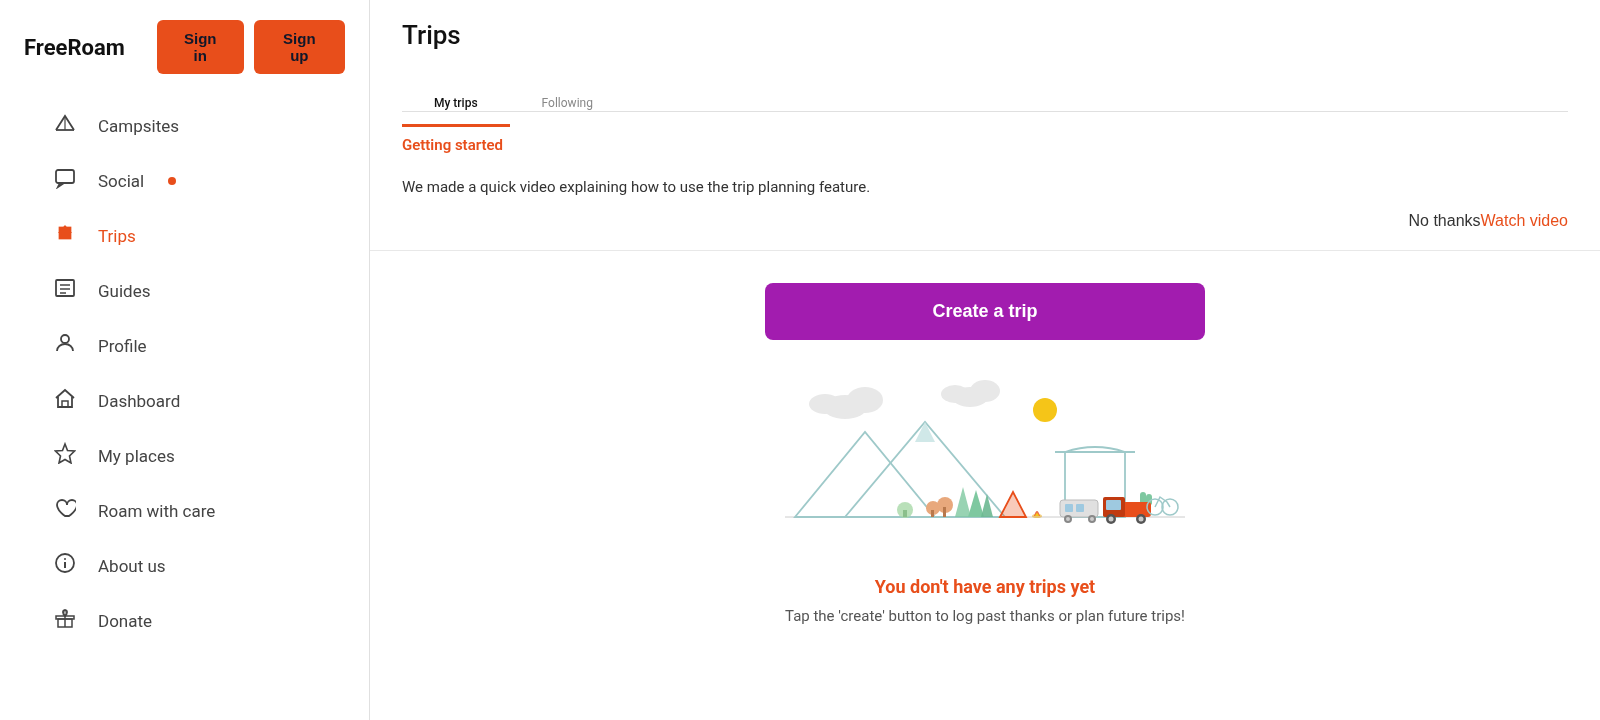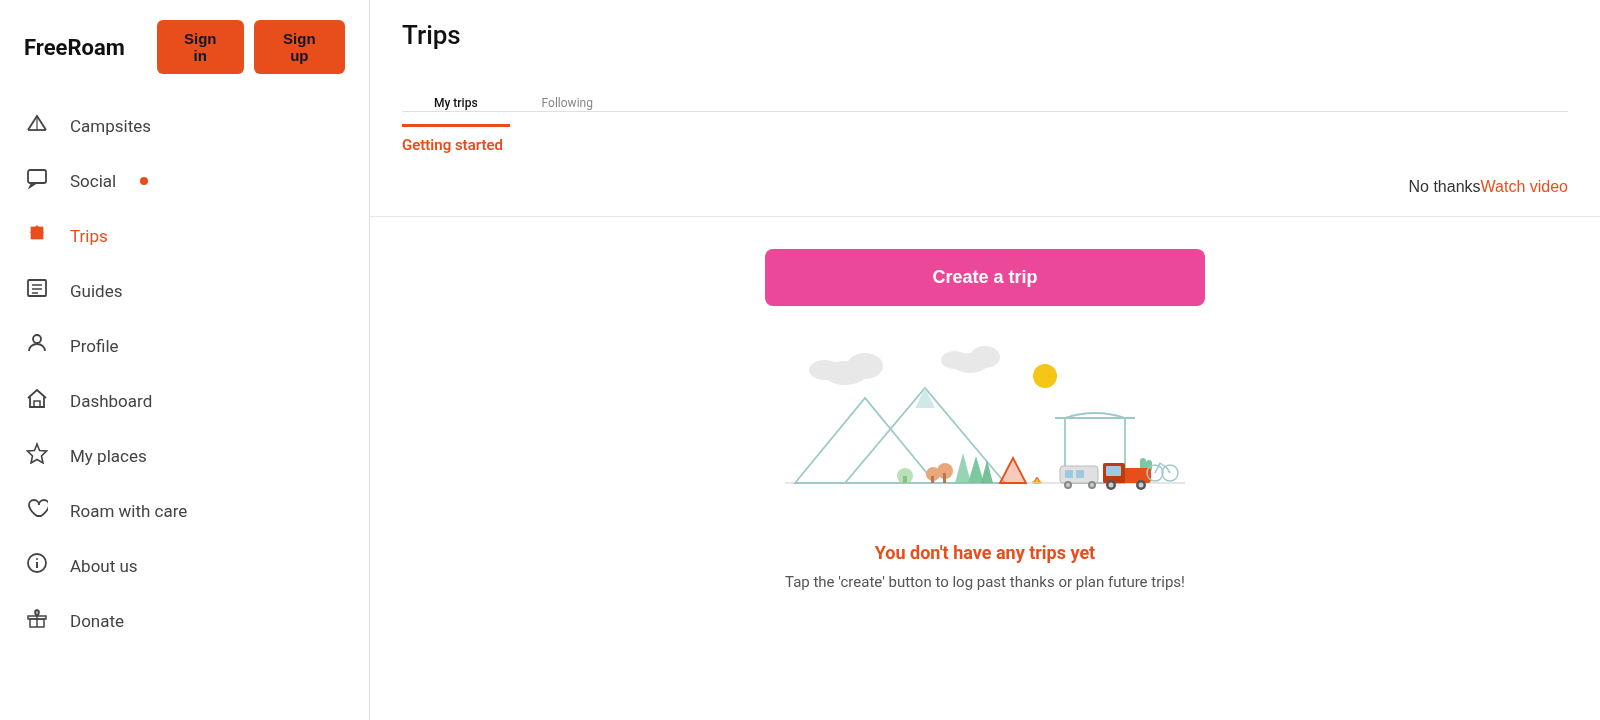--- a/index.html
+++ b/index.html
@@ -79,20 +79,21 @@
       background: #E84E1B;
       border-radius: 50%;
       display: inline-block;
       margin-left: 4px;
     }
 
     
     #sidebar-scroll {
       overflow-y: auto;
       flex: 1;
+      margin-left: 28px;
     }
 
     
     #main {
       flex: 1;
       display: flex;
       flex-direction: column;
       overflow: hidden;
     }
 
@@ -183,21 +184,21 @@
 
     
     #create-trip-section {
       display: flex;
       flex-direction: column;
       align-items: center;
       padding: 32px 32px 24px;
     }
 
     #create-trip-btn {
-      background: #ec4899;
+      background: #a21caf;
       color: #fff;
       border: none;
       border-radius: 8px;
       padding: 18px 18px;
       width: 440px;
       font-size: 18px;
       font-weight: 600;
       cursor: pointer;
       margin-bottom: 32px;
     }
@@ -361,20 +362,21 @@
     <div id="tabs">
       <div class="tab active">My trips</div>
       <div class="tab">Following</div>
     </div>
   </div>
 
   <div id="main-content">
 
     <div id="getting-started-banner">
       <div id="getting-started-title">Getting started</div>
+      <div id="getting-started-text">We made a quick video explaining how to use the trip planning feature.</div>
       <div id="banner-actions">
         <button id="no-thanks-btn">No thanks</button>
         <button id="watch-video-btn">Watch video</button>
       </div>
     </div>
 
     <div id="create-trip-section">
       <button id="create-trip-btn">Create a trip</button>
 
       <div id="illustration">

